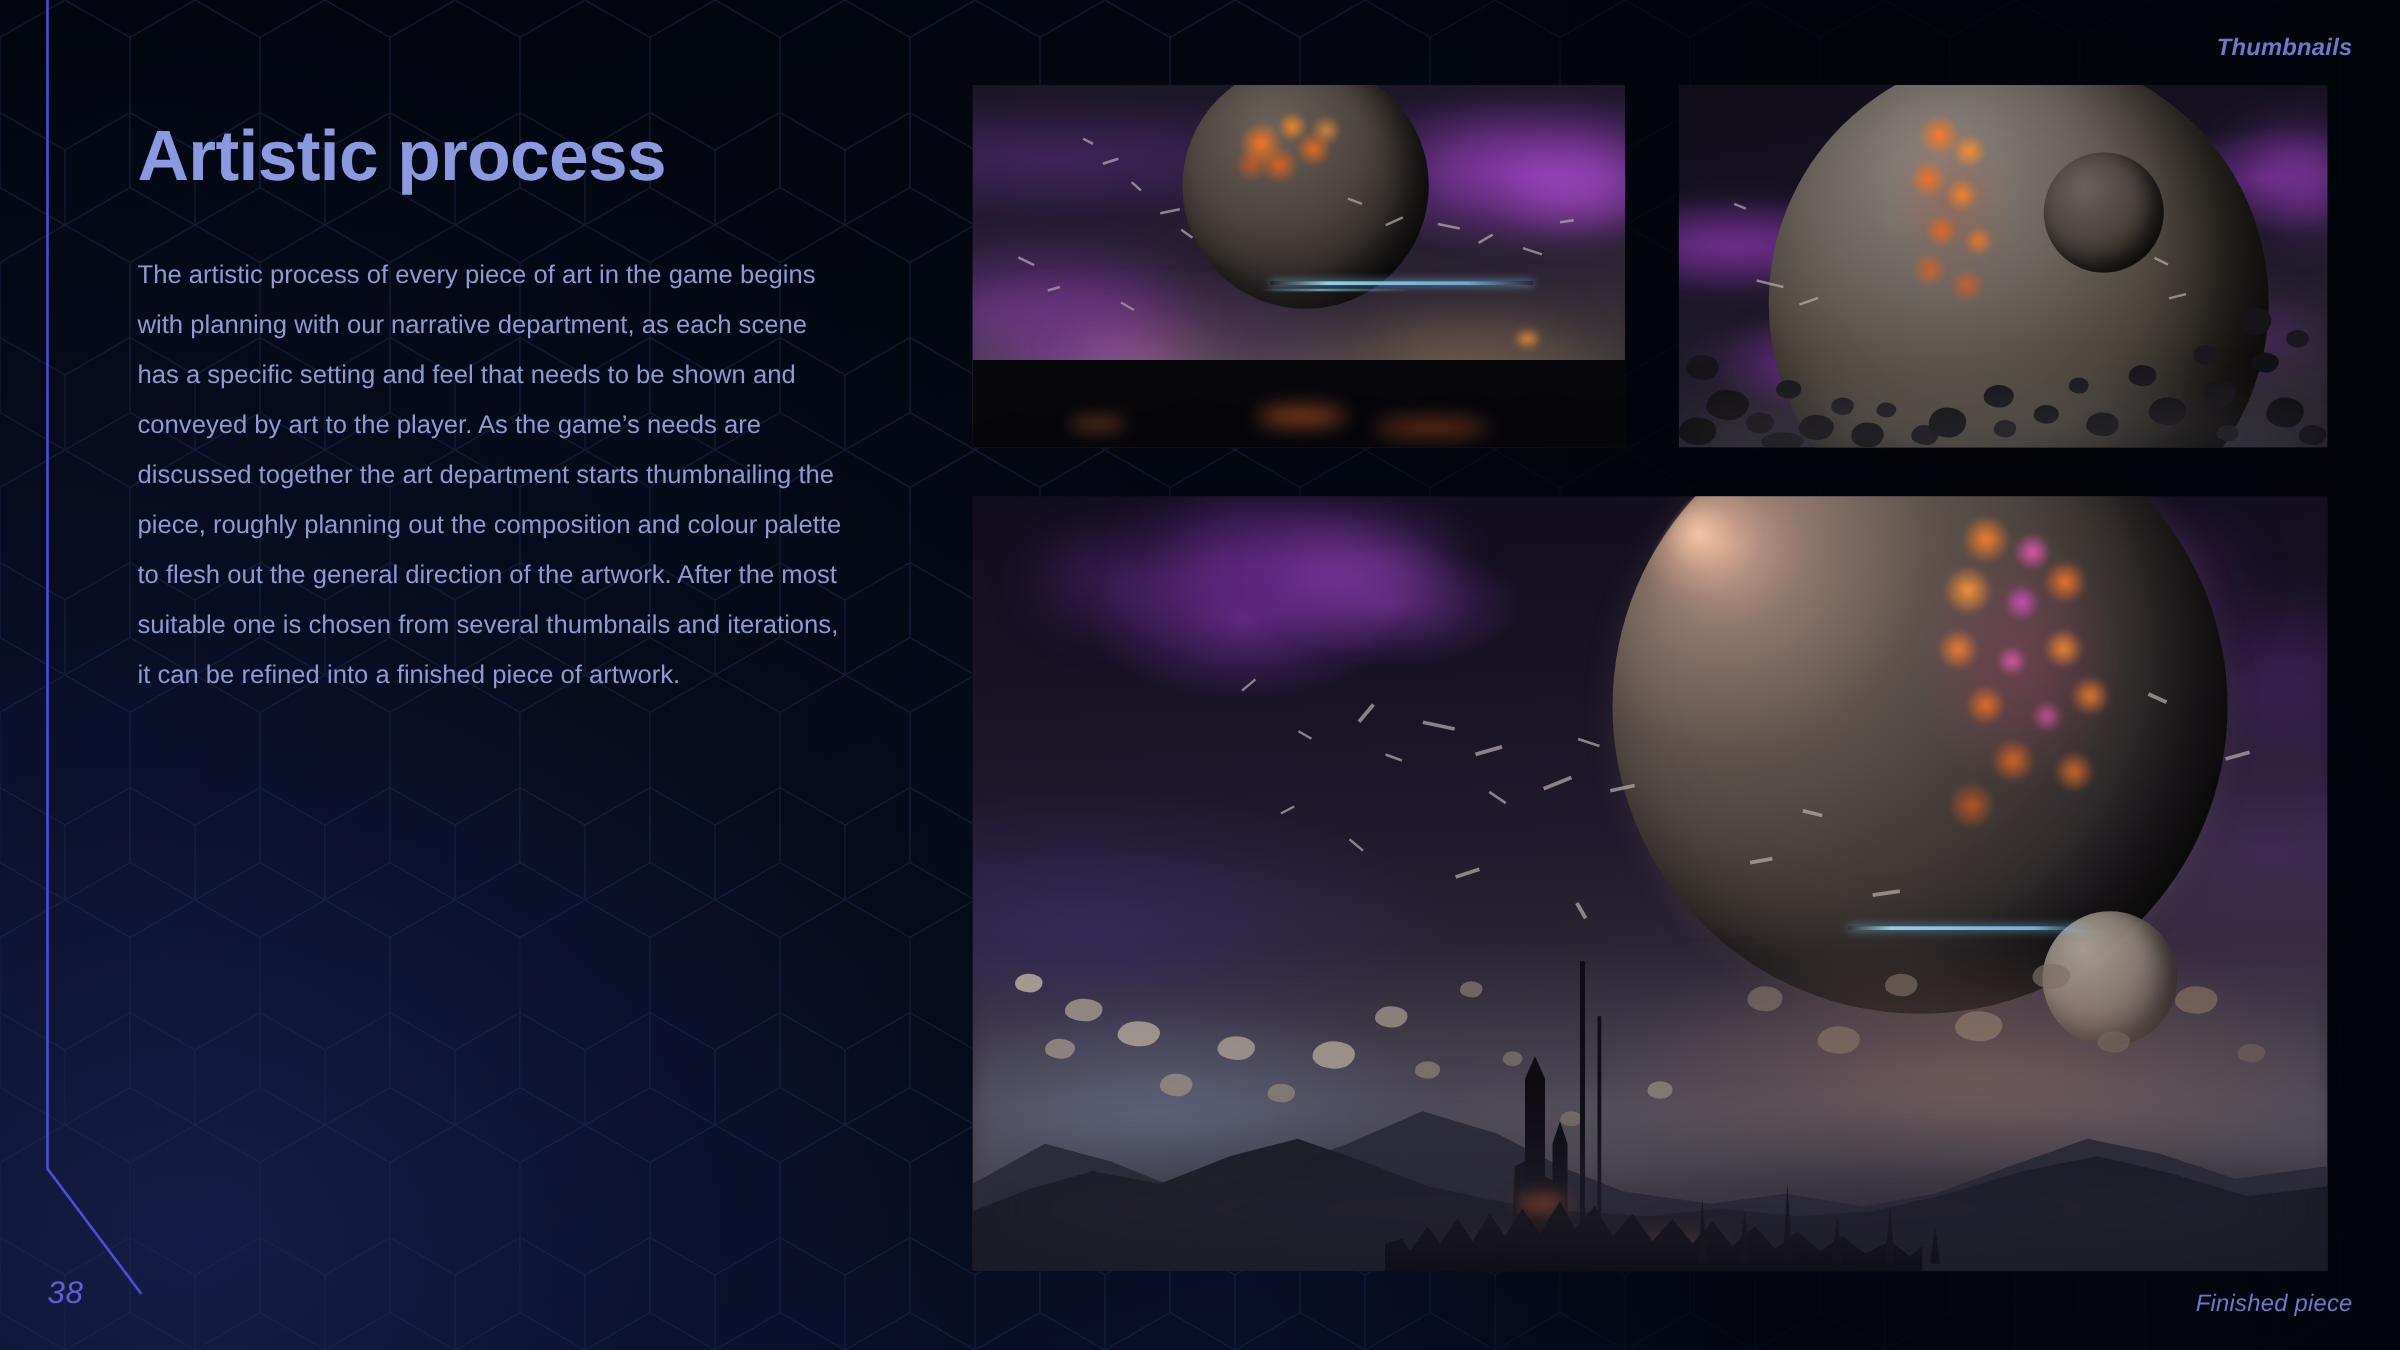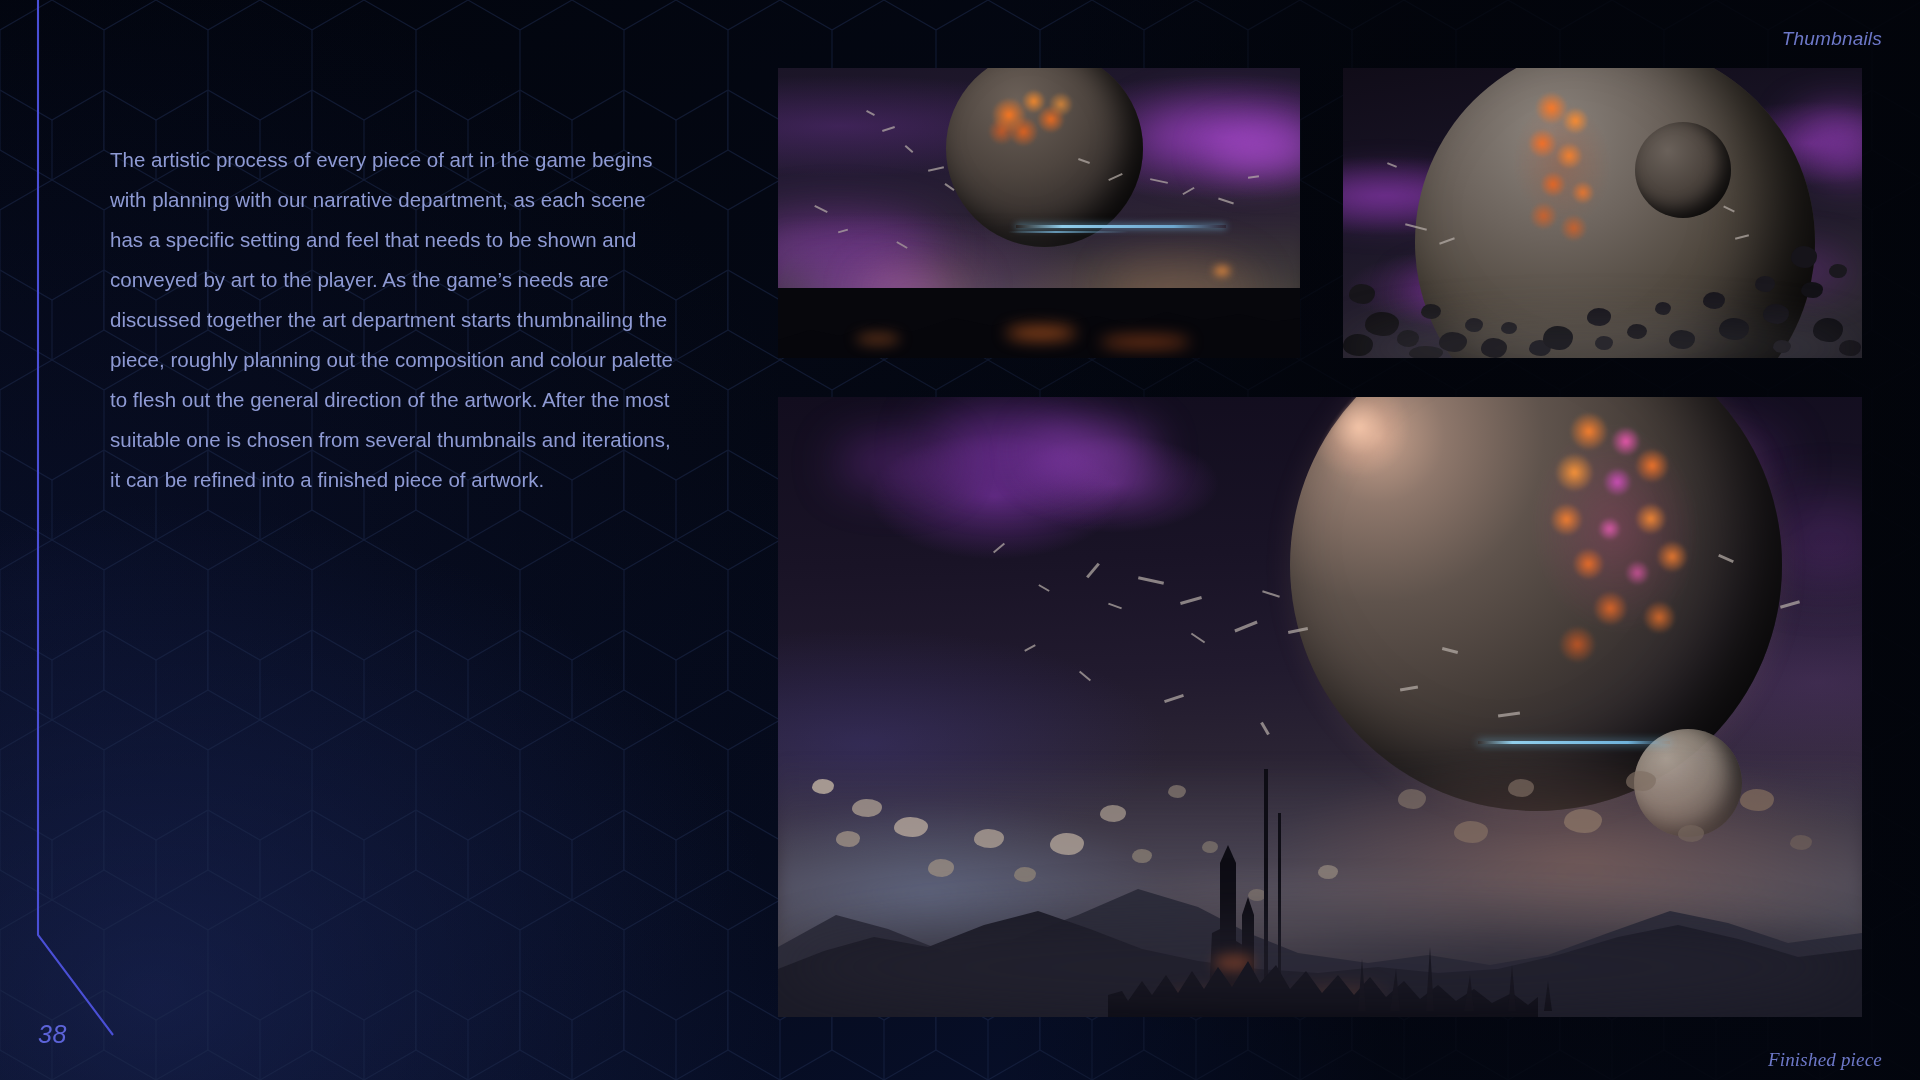--- a/index.html
+++ b/index.html
@@ -75,22 +75,22 @@
   }
 
   
   .caption{
     position:absolute;
     font-style:italic;
     font-size:19px;
     color:#6d78c8;
     letter-spacing:.2px;
   }
-  #cap-thumbs{ right:38px; top:28px; }
-  #cap-finished{ right:38px; bottom:9px;font-family:Liberation Serif, serif; }
+  #cap-thumbs{ right:38px; top:28px;font-weight:bold; }
+  #cap-finished{ right:38px; bottom:25px; }
 
   
   .art{
     position:absolute;
     overflow:hidden;
     background:#0a0a14;
   }
   #thumb1{ left:778px; top:68px;  width:522px; height:290px; }
   #thumb2{ left:1343px; top:68px; width:519px; height:290px; }
   #finished{ left:778px; top:397px; width:1084px; height:620px; }
@@ -275,20 +275,21 @@
       <rect x="0" y="-20" width="1920" height="1120" fill="url(#hexpat)"></rect>
     </svg>
   </div>
   <div id="vignette"></div>
 
   <svg id="deco" viewBox="0 0 220 1080" aria-hidden="true">
     <path d="M38 -10 L38 935 L113 1035" fill="none" stroke="#4a4fd6" stroke-width="2.1" stroke-linejoin="miter"></path>
   </svg>
 
   <div id="textcol">
+    <h1 id="title">Artistic process</h1>
     <p id="body">The artistic process of every piece of art in the game begins with planning with our narrative department, as each scene has a specific setting and feel that needs to be shown and conveyed by art to the player. As the game’s needs are discussed together the art department starts thumbnailing the piece, roughly planning out the composition and colour palette to flesh out the general direction of the artwork. After the most suitable one is chosen from several thumbnails and iterations, it can be refined into a finished piece of artwork.</p>
   </div>
 
   <div id="pagenum">38</div>
 
   <div class="caption" id="cap-thumbs">Thumbnails</div>
   <div class="caption" id="cap-finished">Finished piece</div>
 
   <div class="art" id="thumb1">
     <div class="scene">

